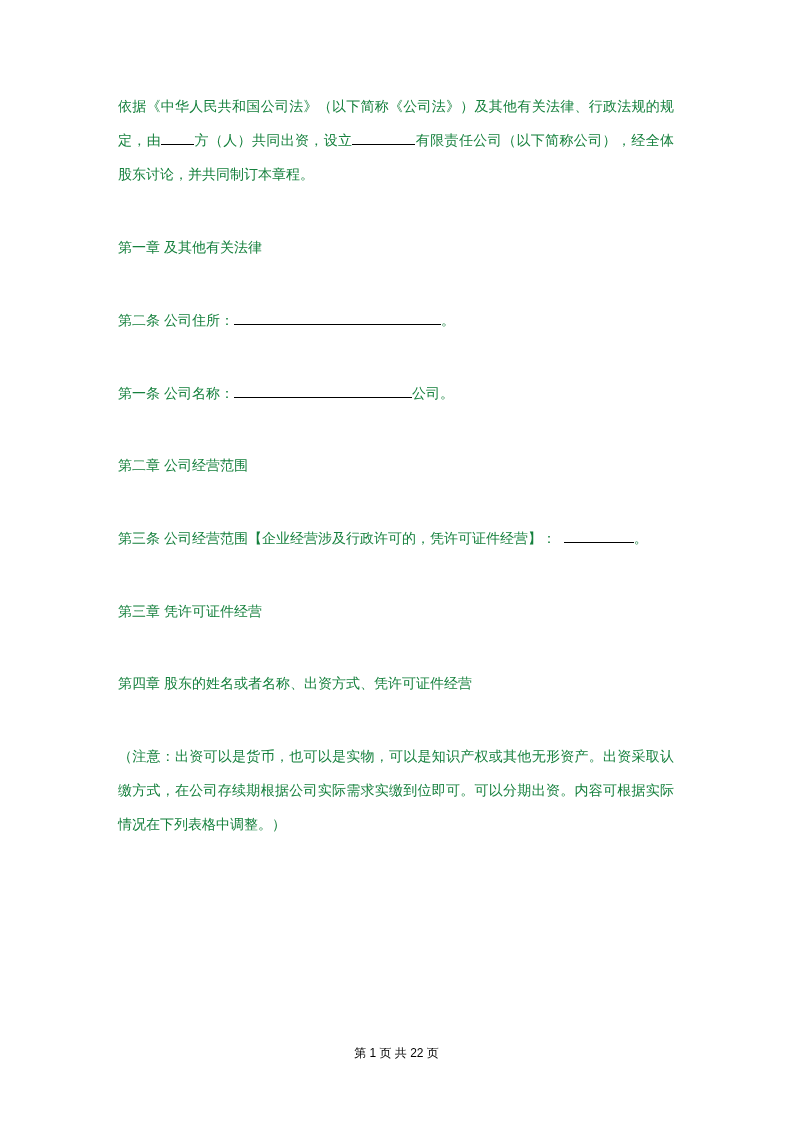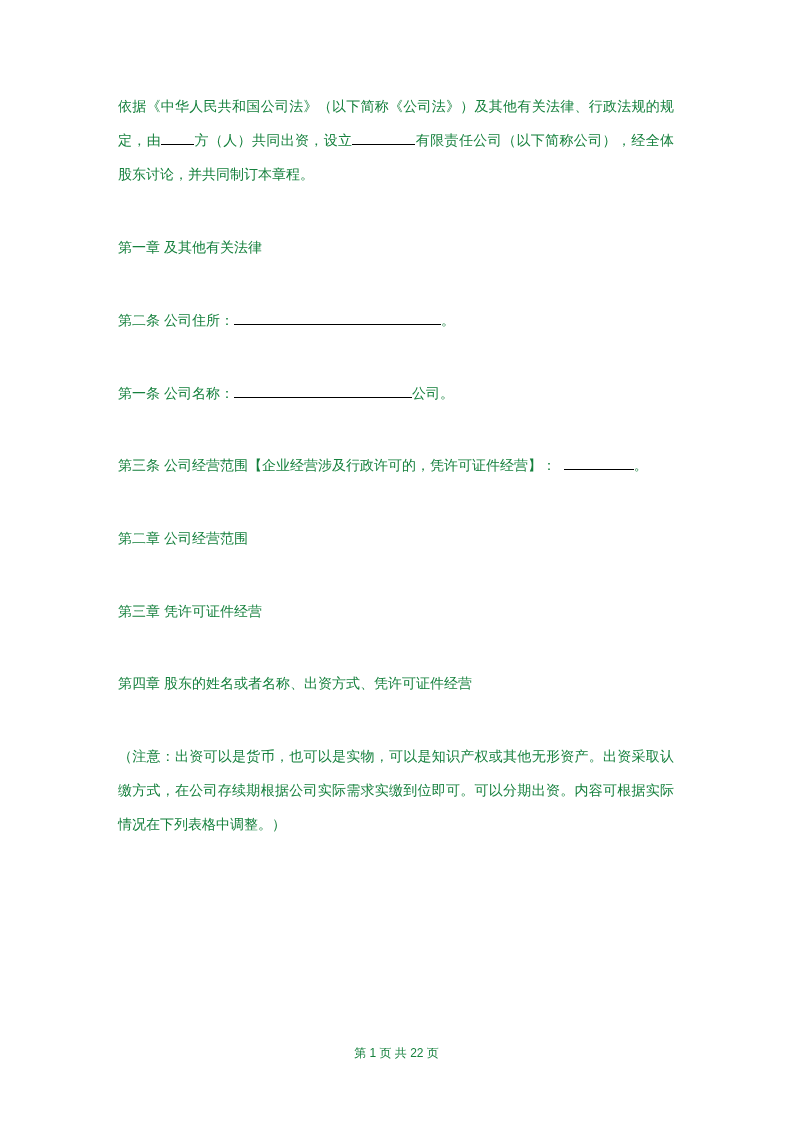--- a/index.html
+++ b/index.html
@@ -37,32 +37,32 @@
     vertical-align: baseline;
   }
   .page-footer {
     position: absolute;
     top: 1044px;
     left: 0;
     width: 100%;
     text-align: center;
     font-size: 12px;
     line-height: 18px;
-    color: #15803d;
+    color: #000000;
   }
 </style>
 </head>
 <body>
 
 <div class="page">
   <div class="doc-body">
       <p class="block"><span>依据《中华人民共和国公司法》（以下简称《公司法》）及其他有关法律、行政法规的规定，由</span><span class="blank" style="width: 33px; border-bottom-color: rgb(0, 0, 0);"></span><span>方（人）共同出资，设立</span><span class="blank" style="width: 63px; border-bottom-color: rgb(0, 0, 0);"></span><span>有限责任公司（以下简称公司），经全体股东讨论，并共同制订本章程。</span></p>
       <p class="block"><span>第一章 及其他有关法律</span></p>
       <p class="block"><span>第二条 公司住所：</span><span class="blank" style="width: 207px; border-bottom-color: rgb(0, 0, 0);"></span><span>。</span></p>
       <p class="block"><span>第一条 公司名称：</span><span class="blank" style="width: 178px; border-bottom-color: rgb(0, 0, 0);"></span><span>公司。</span></p>
+      <p class="block"><span>第二章 公司经营范围</span></p>
       <p class="block"><span>第三条 公司经营范围【企业经营涉及行政许可的，凭许可证件经营】：  </span><span class="blank" style="width: 70px; border-bottom-color: rgb(0, 0, 0);"></span><span>。</span></p>
-      <p class="block"><span>第二章 公司经营范围</span></p>
       <p class="block"><span>第三章 凭许可证件经营</span></p>
       <p class="block"><span>第四章 股东的姓名或者名称、出资方式、凭许可证件经营</span></p>
       <p class="block"><span>（注意：出资可以是货币，也可以是实物，可以是知识产权或其他无形资产。出资采取认缴方式，在公司存续期根据公司实际需求实缴到位即可。可以分期出资。内容可根据实际情况在下列表格中调整。）</span></p>
     </div>
   <div class="page-footer">第 1 页  共 22 页</div>
 </div>
 
 </body></html>

